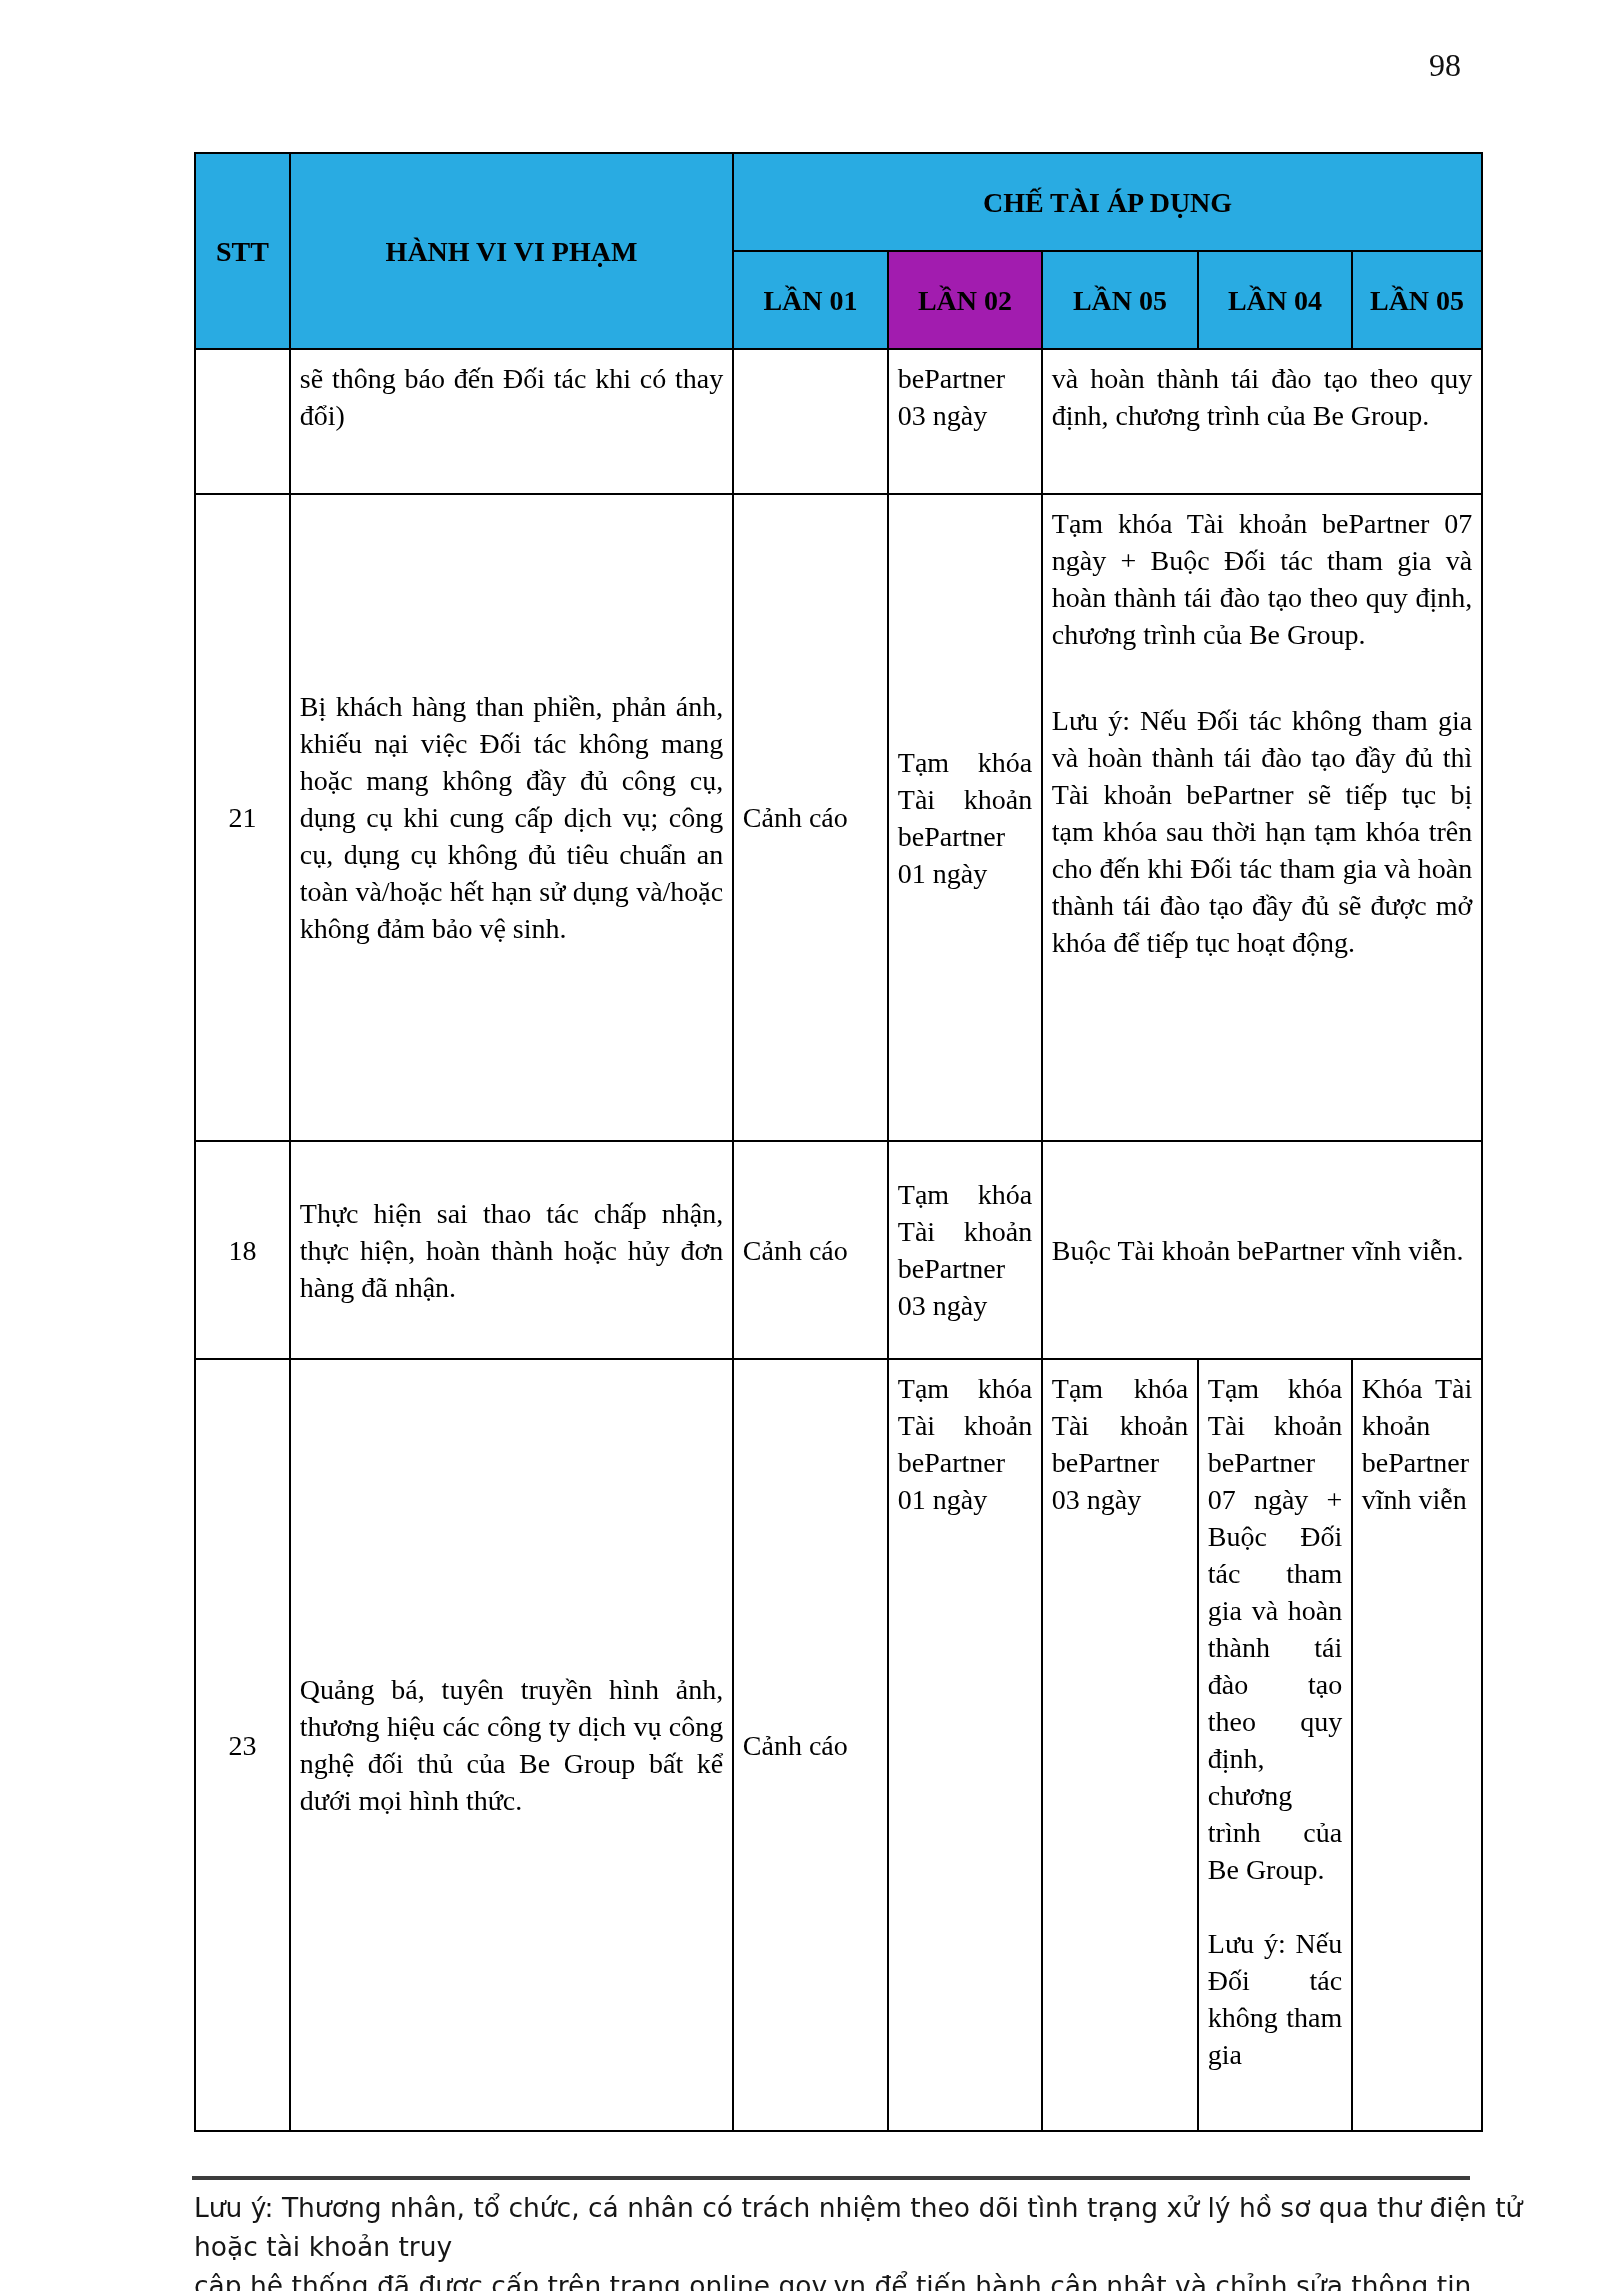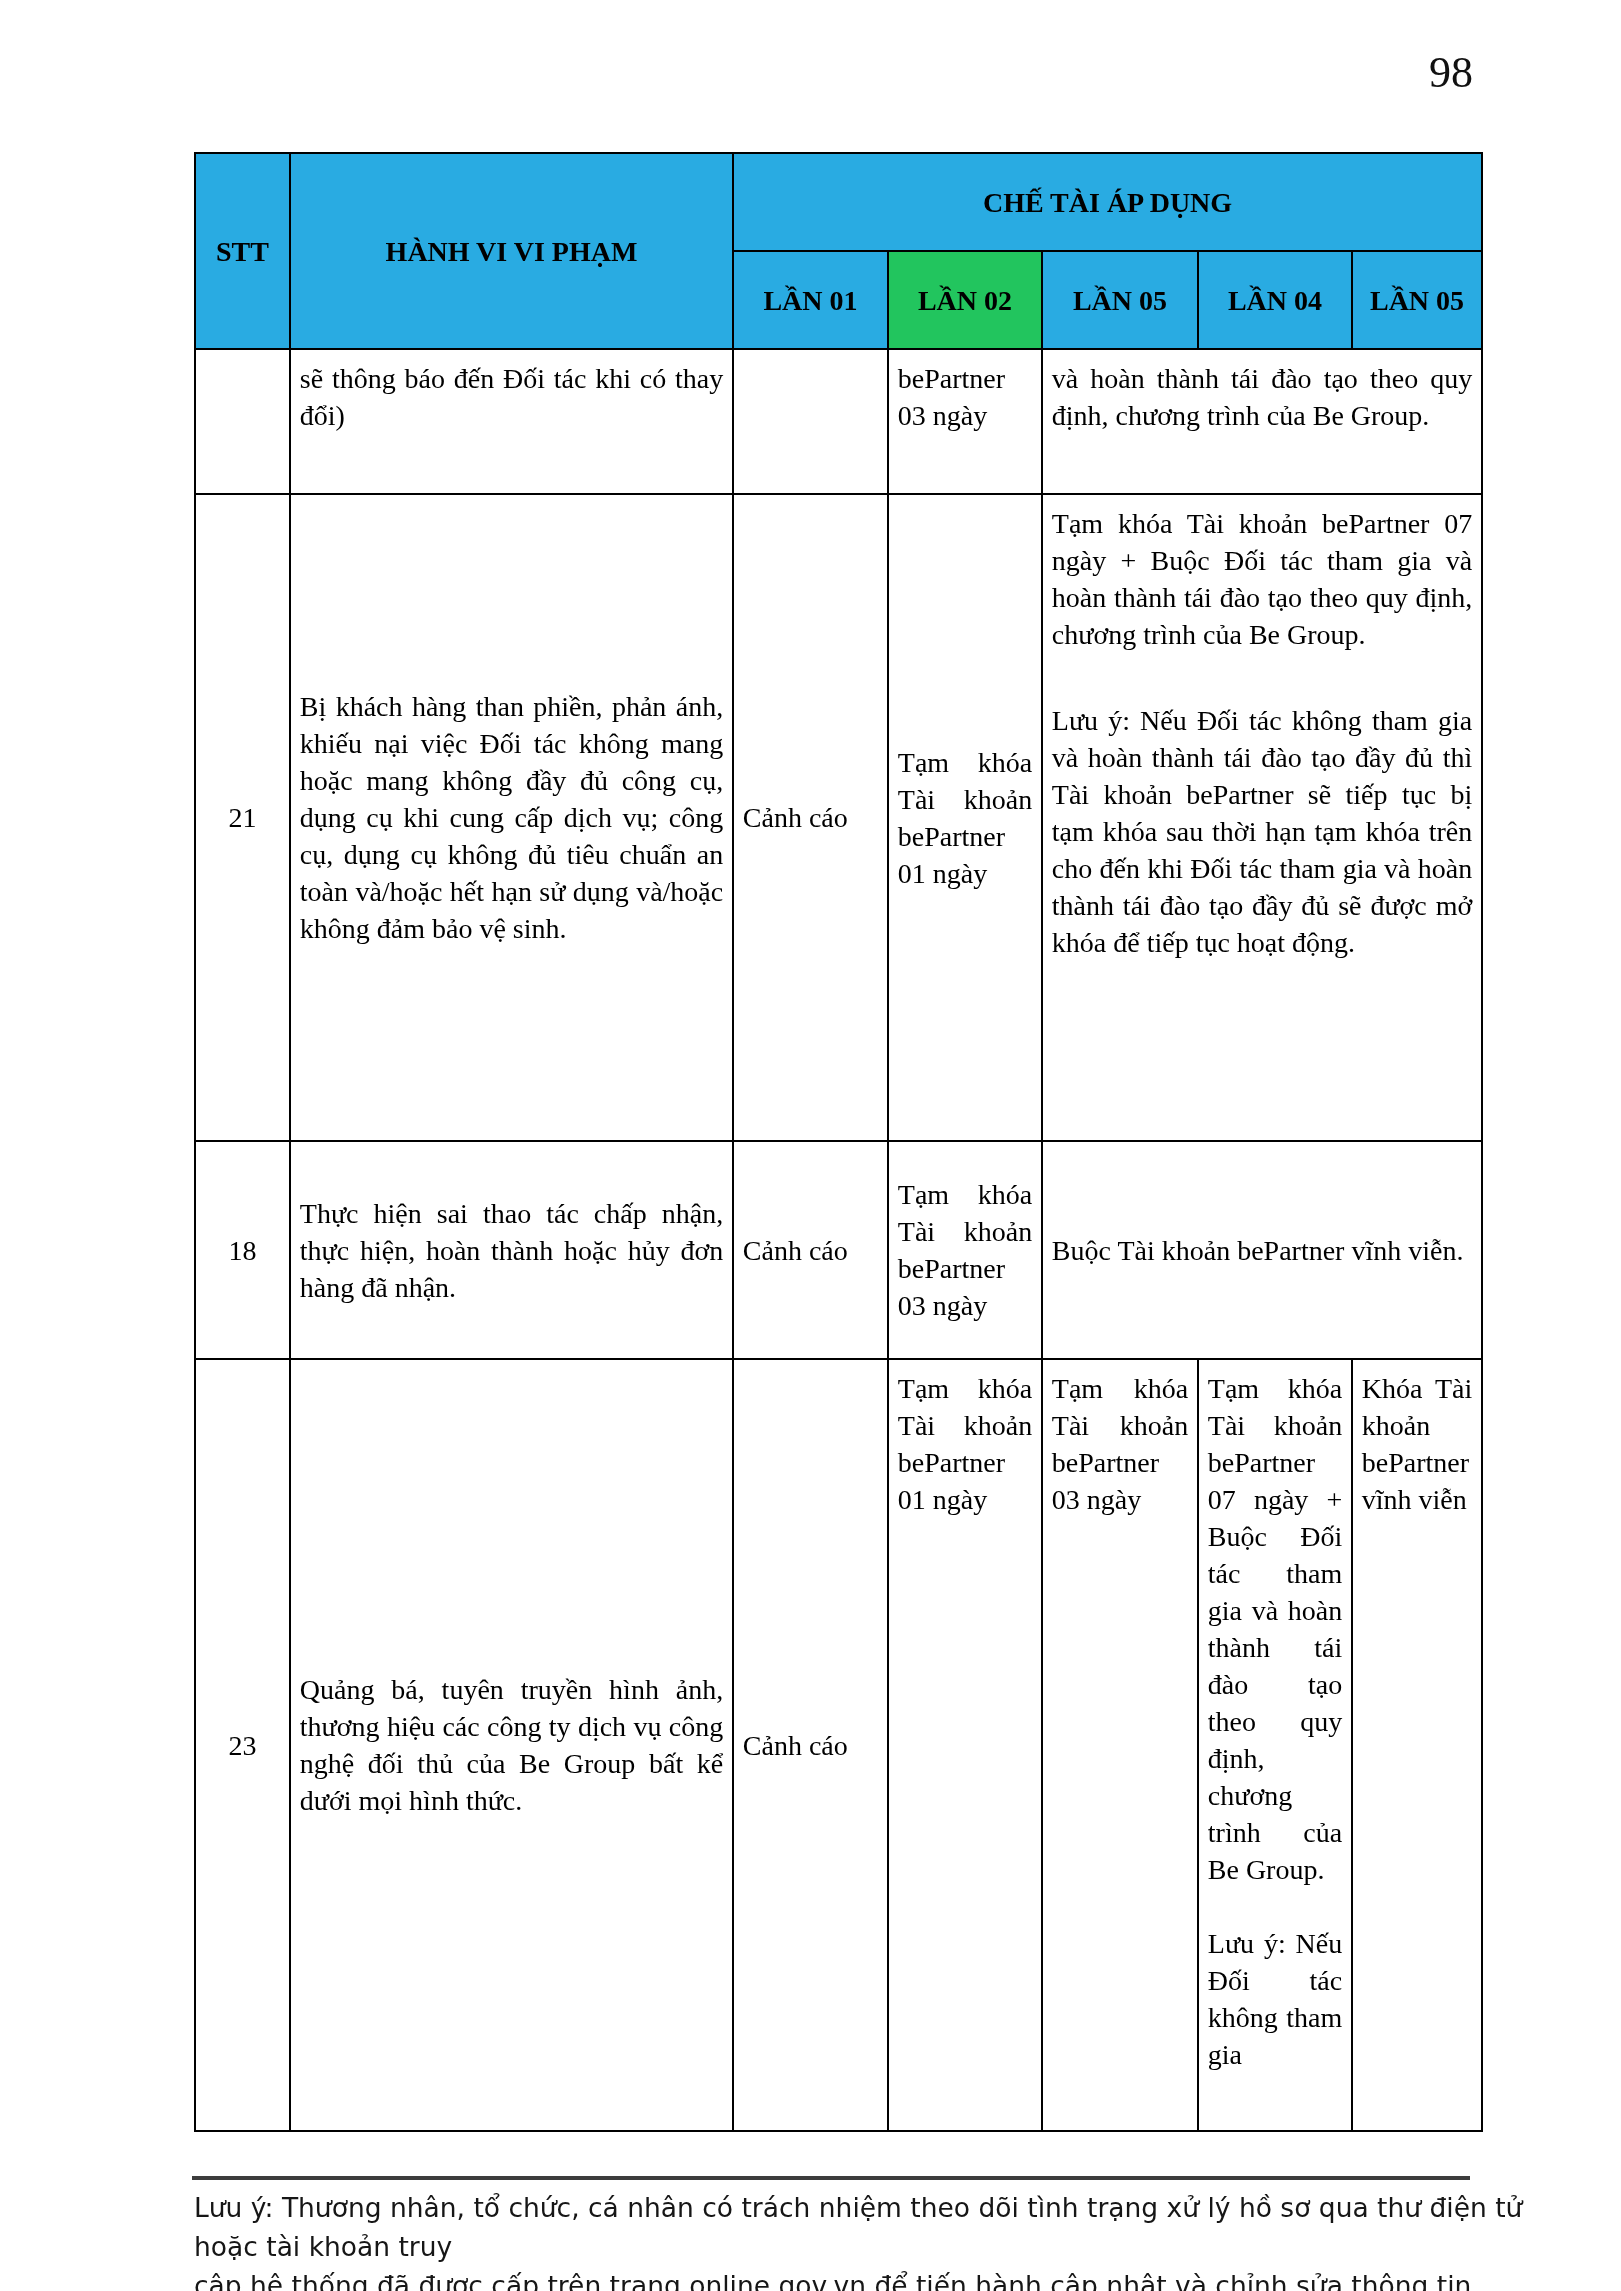--- a/index.html
+++ b/index.html
@@ -1,21 +1,21 @@
 <!DOCTYPE html>
 <html><head>
 <meta charset="utf-8">
 <style>
   html,body{margin:0;padding:0;}
   body{
     width:1621px;height:2292px;position:relative;background:#ffffff;
     font-family:"Liberation Serif","DejaVu Serif",serif;color:#000;
   }
   .page-number{
-    position:absolute;top:47px;left:1429px;font-size:44px;color:#111;
+    position:absolute;top:47px;left:1429px;font-size:32px;color:#111;
   }
   table.viol{
     position:absolute;left:194px;top:152px;
     border-collapse:collapse;table-layout:fixed;width:1287px;
   }
   table.viol td,table.viol th{
     border:2.9px solid #000;
     font-size:28px;line-height:37px;
     padding:9.8px 8.8px;overflow:hidden;word-wrap:break-word;
   }
@@ -59,21 +59,21 @@
   </colgroup>
 
   <tbody>
       <tr style="height:98px">
     <th class="hdr" rowspan="2" style="background: rgb(41, 171, 226);">STT</th>
     <th class="hdr" rowspan="2" style="background: rgb(41, 171, 226);">HÀNH VI VI PHẠM</th>
     <th class="hdr" colspan="5" style="background: rgb(41, 171, 226);">CHẾ TÀI ÁP DỤNG</th>
   </tr>
   <tr style="height:98px">
     <th class="hdr" style="background: rgb(41, 171, 226);">LẦN 01</th>
-    <th class="hdr" style="background: #22c55e; margin-top: 40px;">LẦN 02</th>
+    <th class="hdr" style="background: #a21caf; margin-top: 40px;">LẦN 02</th>
     <th class="hdr" style="background: rgb(41, 171, 226);">LẦN 05</th>
     <th class="hdr" style="background: rgb(41, 171, 226);">LẦN 04</th>
     <th class="hdr" style="background: rgb(41, 171, 226);">LẦN 05</th>
   </tr>
 
   <tr style="height:145px">
     <td class="v-top ctr"></td>
     <td class="v-top just">sẽ thông báo đến Đối tác khi có thay đổi)</td>
     <td class="v-top left"></td>
     <td class="v-top left">bePartner 03 ngày</td>

